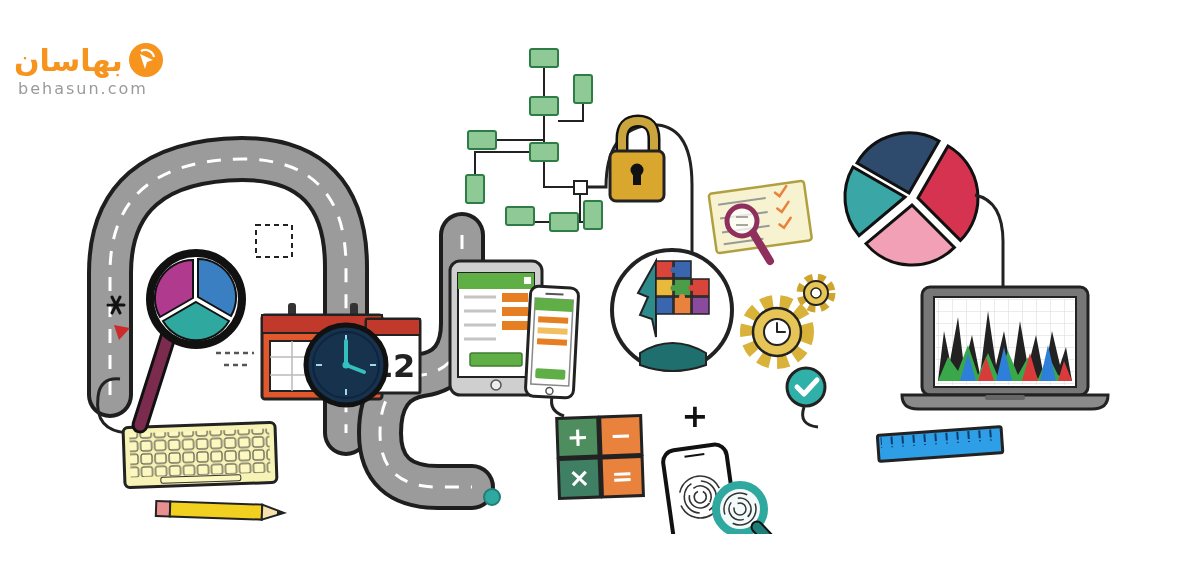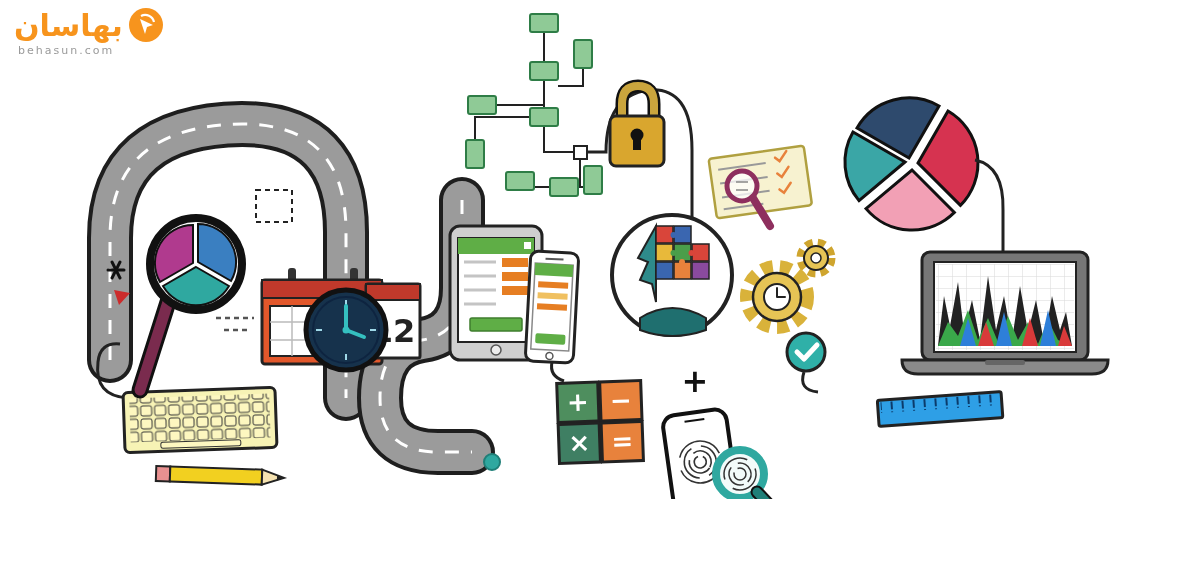--- a/index.html
+++ b/index.html
@@ -1,22 +1,22 @@
 <!DOCTYPE html>
 <html><head>
 <meta charset="utf-8">
 <style>
   html,body{margin:0;padding:0;background:#fff;font-family:"DejaVu Sans",sans-serif;}
-  .canvas{position:relative;width:1200px;height:499px;background:#ffffff;overflow:hidden;}
+  .canvas{position:relative;width:1200px;height:499px;background:#ffffff;overflow:hidden;margin-top:35px;}
   .logo{position:absolute;top:8px;left:14px;z-index:5;}
   .logo-row{display:flex;align-items:center;gap:6px;}
   .logo-text{font-size:30px;font-weight:bold;color:#f7941d;direction:rtl;line-height:1.1;}
   .logo-mark{width:34px;height:34px;border-radius:50%;background:#f7941d;display:flex;align-items:center;justify-content:center;}
   .logo-mark svg{width:24px;height:24px;}
-  .logo-domain{font-size:11px;color:#9a9a9a;letter-spacing:2px;margin-top:2px;margin-left:4px;}
+  .logo-domain{font-size:16px;color:#9a9a9a;letter-spacing:2px;margin-top:2px;margin-left:4px;}
   svg text{font-family:"DejaVu Sans",sans-serif;}
 </style>
 </head>
 <body>
 
 <div class="canvas">
 
   <div class="logo">
     <div class="logo-row">
       <div class="logo-text">بهاسان</div>

